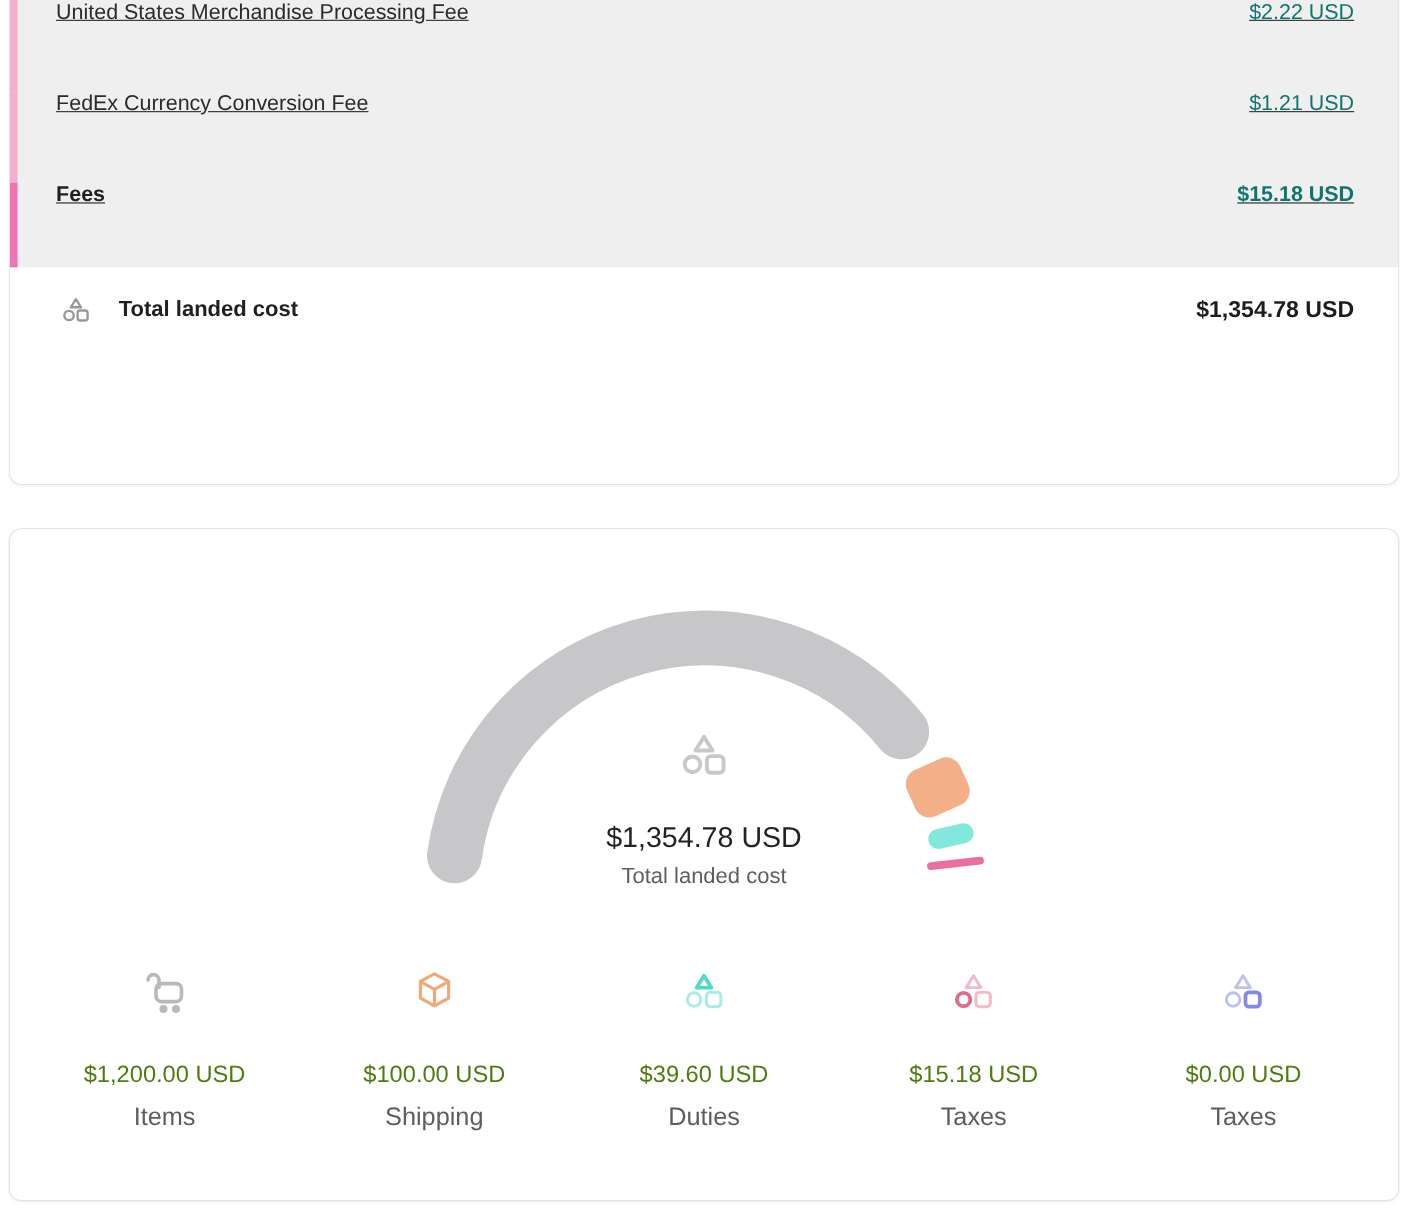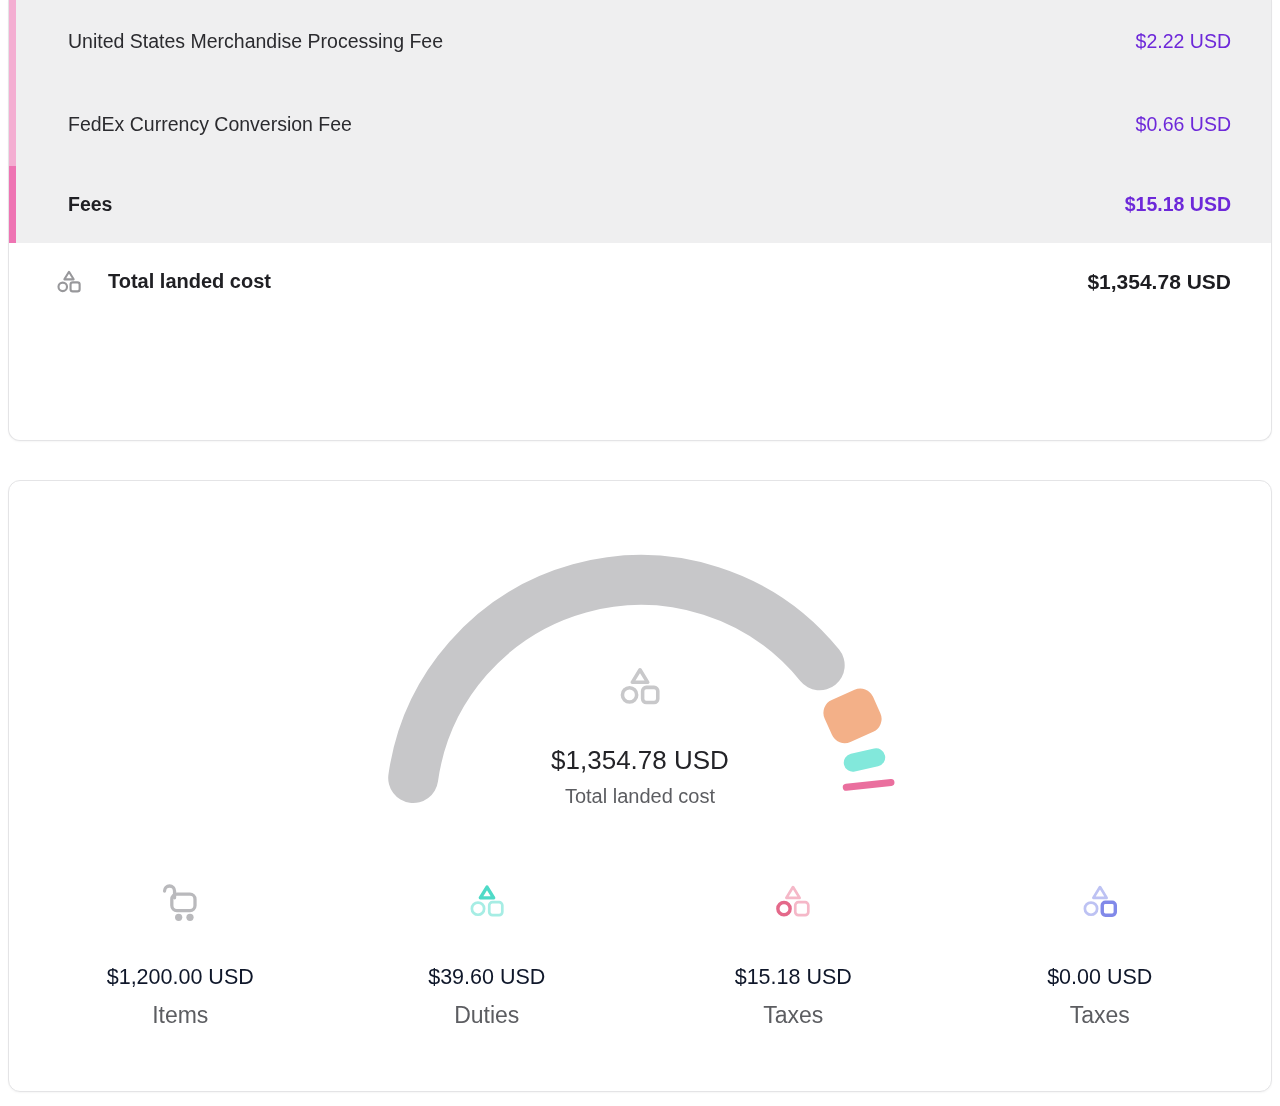--- a/index.html
+++ b/index.html
@@ -1,56 +1,56 @@
 <!DOCTYPE html>
 <html><head>
 <meta charset="utf-8">
 <style>
   html,body{margin:0;padding:0;background:#ffffff;}
   body{width:1280px;height:1106px;font-family:"Liberation Sans",sans-serif;color:#28282c;-webkit-font-smoothing:antialiased;}
   .page{position:relative;width:1280px;}
   .card{margin-left:8px;width:1264px;box-sizing:border-box;background:#fff;border:1px solid #e4e4e6;border-radius:12px;box-shadow:0 1px 2px rgba(18,18,22,0.04);}
   .top-card{border-top:none;border-radius:0 0 12px 12px;height:441px;overflow:hidden;}
   .fee-table{background:#efeff0;}
-  .fee-row{position:relative;display:flex;align-items:center;height:83px;padding:0 40px 0 59px;font-size:19.5px;color:#2b2b2f;}
+  .fee-row{position:relative;display:flex;align-items:flex-start;height:83px;padding:0 40px 0 42px;font-size:19.5px;color:#2b2b2f;text-decoration:underline;}
   .fee-row.total{height:77px;font-weight:700;color:#202024;}
   .fee-row .stripe{position:absolute;left:0;top:0;bottom:0;width:7px;}
-  .fee-value{margin-left:auto;color:#6d28d9;}
+  .fee-value{margin-left:auto;color:#0f766e;}
   .summary-row{display:flex;align-items:center;padding:26px 40px 0 46px;}
   .summary-icon{display:inline-flex;margin-right:25px;}
   .summary-label{font-size:20px;font-weight:700;color:#202024;}
   .summary-value{margin-left:auto;font-size:21px;font-weight:700;color:#1d1d21;}
   .bottom-card{margin-top:39px;height:612px;overflow:hidden;}
   .gauge-wrap{position:relative;height:360px;}
   #gauge-svg{position:absolute;left:0;top:0;width:1264px;height:360px;}
   .gauge-center{position:absolute;left:0;right:0;top:184px;display:flex;flex-direction:column;align-items:center;pointer-events:none;}
   .gauge-value{margin-top:34px;font-size:26px;color:#232327;}
   .gauge-label{margin-top:9px;font-size:20px;color:#5c5d61;}
   .stats-row{display:flex;padding:0 18px;margin-top:38px;}
   .stat-col{flex:1;display:flex;flex-direction:column;align-items:center;}
   .stat-icon{height:44px;display:flex;align-items:center;justify-content:center;}
-  .stat-value{margin-top:42px;font-size:21.5px;color:#0f172a;}
+  .stat-value{margin-top:42px;font-size:21.5px;color:#4d7c0f;}
   .stat-label{margin-top:12px;font-size:23px;color:#5c5d61;}
 </style>
 </head>
 <body>
 
 <div class="page">
 
   <section class="card top-card">
     <div class="fee-table" id="fee-table">
         <div class="fee-row">
           <div class="stripe" style="background: rgb(244, 174, 210);"></div>
           <div class="fee-label">United States Merchandise Processing Fee</div>
           <div class="fee-value">$2.22 USD</div>
         </div>
         <div class="fee-row">
           <div class="stripe" style="background: rgb(244, 174, 210);"></div>
           <div class="fee-label">FedEx Currency Conversion Fee</div>
-          <div class="fee-value">$0.66 USD</div>
+          <div class="fee-value">$1.21 USD</div>
         </div>
         <div class="fee-row total">
           <div class="stripe" style="background: rgb(238, 116, 179);"></div>
           <div class="fee-label">Fees</div>
           <div class="fee-value">$15.18 USD</div>
         </div>
       </div>
     <div class="summary-row">
       <span class="summary-icon" id="summary-icon">
           <svg viewBox="0 0 44 40" width="28" height="25" fill="none">
@@ -90,20 +90,31 @@
               <rect x="13" y="15.5" width="25.5" height="18" rx="5.5" stroke="#b9b9bc" stroke-width="3.6"></rect>
               <circle cx="20.5" cy="41" r="4" fill="#b9b9bc"></circle>
               <circle cx="33" cy="41" r="4" fill="#b9b9bc"></circle>
             </svg>
           </div>
           <div class="stat-value">$1,200.00 USD</div>
           <div class="stat-label">Items</div>
         </div>
         <div class="stat-col">
           <div class="stat-icon">
+            <svg viewBox="0 0 40 40" width="38" height="38" fill="none">
+              <path d="M20 3.5 L33.5 10.8 L33.5 26.8 L20 34.2 L6.5 26.8 L6.5 10.8 Z" stroke="#f0a876" stroke-width="3" stroke-linejoin="round" stroke-linecap="round"></path>
+              <path d="M6.8 11 L20 18.3 L33.2 11" stroke="#f0a876" stroke-width="3" stroke-linejoin="round" stroke-linecap="round"></path>
+              <path d="M20 18.3 L20 34" stroke="#f0a876" stroke-width="3" stroke-linejoin="round" stroke-linecap="round"></path>
+            </svg>
+          </div>
+          <div class="stat-value">$100.00 USD</div>
+          <div class="stat-label">Shipping</div>
+        </div>
+        <div class="stat-col">
+          <div class="stat-icon">
             <svg viewBox="0 0 44 40" width="40" height="36" fill="none">
               <path d="M22 4.5 L29.4 16.5 L14.6 16.5 Z" stroke="#4fdac7" stroke-width="3.8" stroke-linejoin="round"></path>
               <circle cx="12" cy="28.5" r="6.8" stroke="#a6ede4" stroke-width="3" stroke-linejoin="round"></circle>
               <rect x="24.5" y="21.3" width="14.5" height="14.5" rx="3.5" stroke="#a6ede4" stroke-width="3" stroke-linejoin="round"></rect>
             </svg>
           </div>
           <div class="stat-value">$39.60 USD</div>
           <div class="stat-label">Duties</div>
         </div>
         <div class="stat-col">

